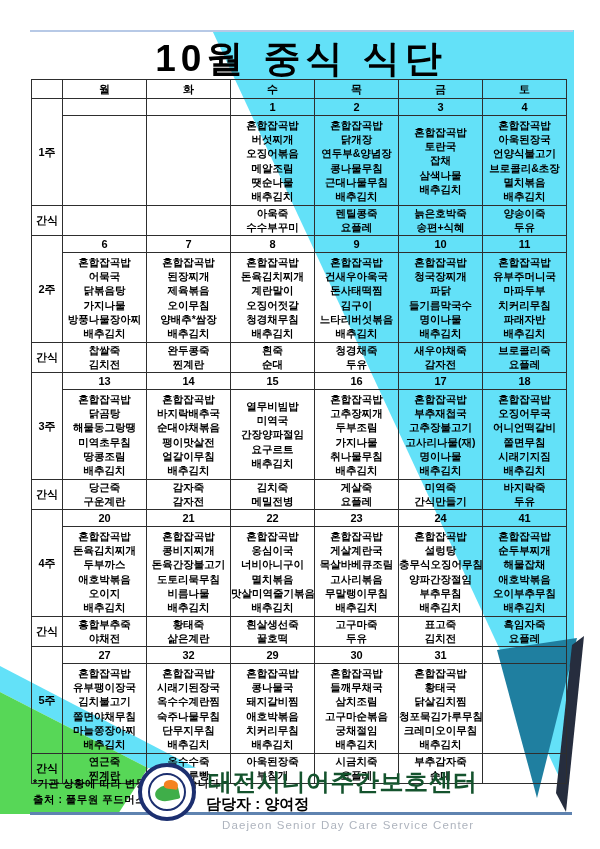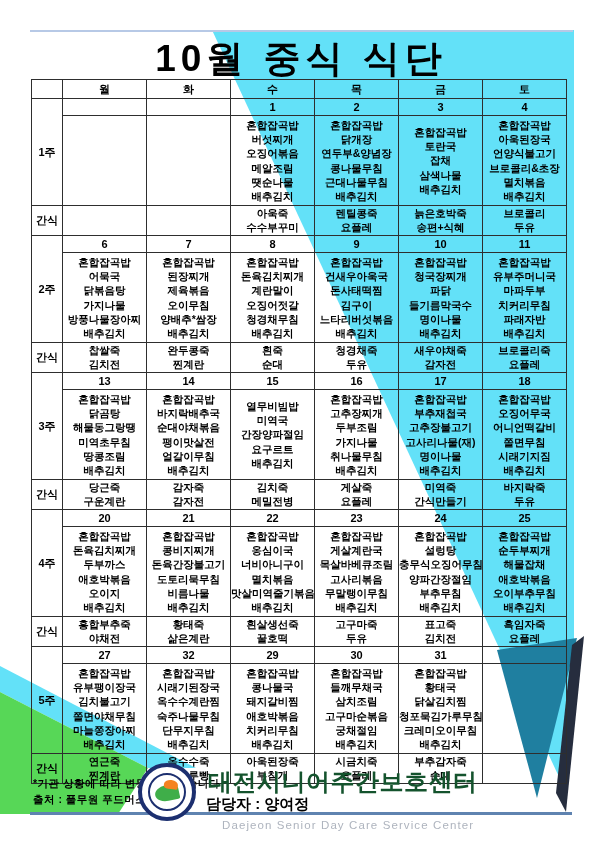--- a/index.html
+++ b/index.html
@@ -132,21 +132,21 @@
           </td>
           <td>
             <div class="s-line">렌틸콩죽</div>
             <div class="s-line">요플레</div>
           </td>
           <td>
             <div class="s-line">늙은호박죽</div>
             <div class="s-line">송편+식혜</div>
           </td>
           <td>
-            <div class="s-line">브로콜리</div>
+            <div class="s-line">양송이죽</div>
             <div class="s-line">두유</div>
           </td>
         </tr>
         <tr class="d-row">
           <td class="wk-label" rowspan="2">2주</td>
           <td>6</td>
           <td>7</td>
           <td>8</td>
           <td>9</td>
           <td>10</td>
@@ -314,21 +314,21 @@
             <div class="s-line">두유</div>
           </td>
         </tr>
         <tr class="d-row">
           <td class="wk-label" rowspan="2">4주</td>
           <td>20</td>
           <td>21</td>
           <td>22</td>
           <td>23</td>
           <td>24</td>
-          <td>25</td>
+          <td>41</td>
         </tr>
         <tr class="m-row">
           <td>
             <div class="m-line">혼합잡곡밥</div>
             <div class="m-line">돈육김치찌개</div>
             <div class="m-line">두부까스</div>
             <div class="m-line">애호박볶음</div>
             <div class="m-line">오이지</div>
             <div class="m-line">배추김치</div>
           </td>

